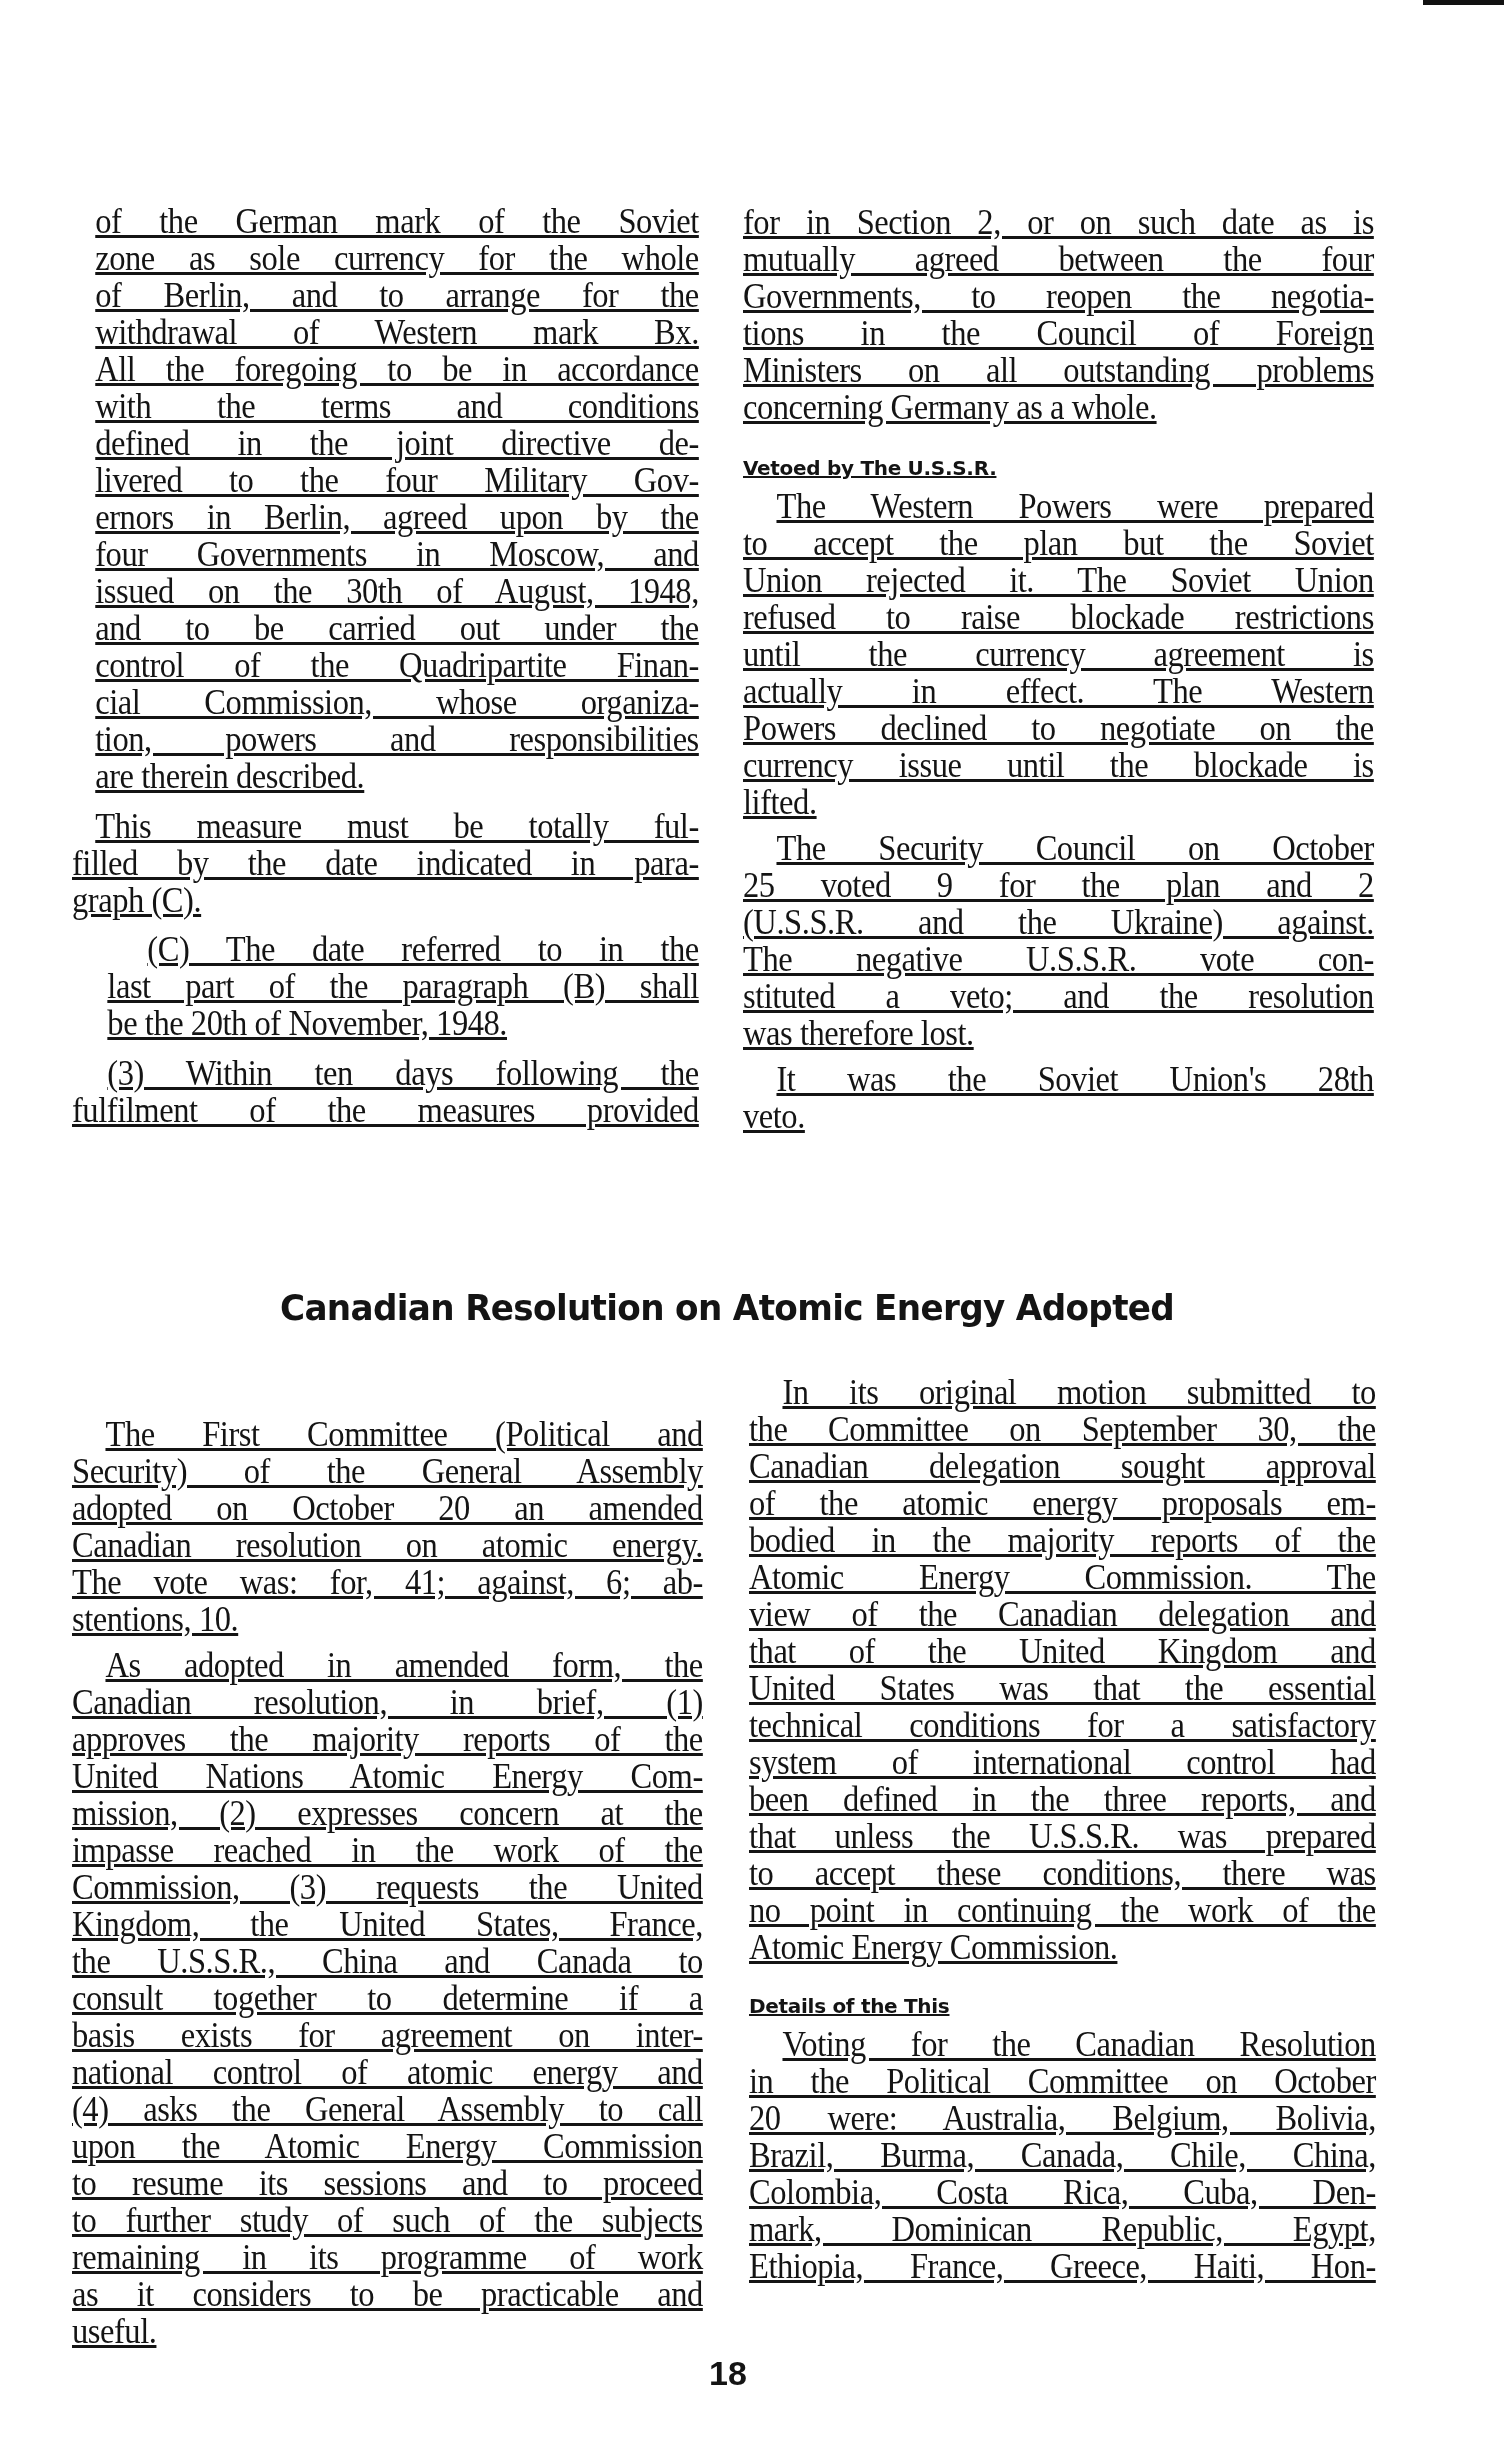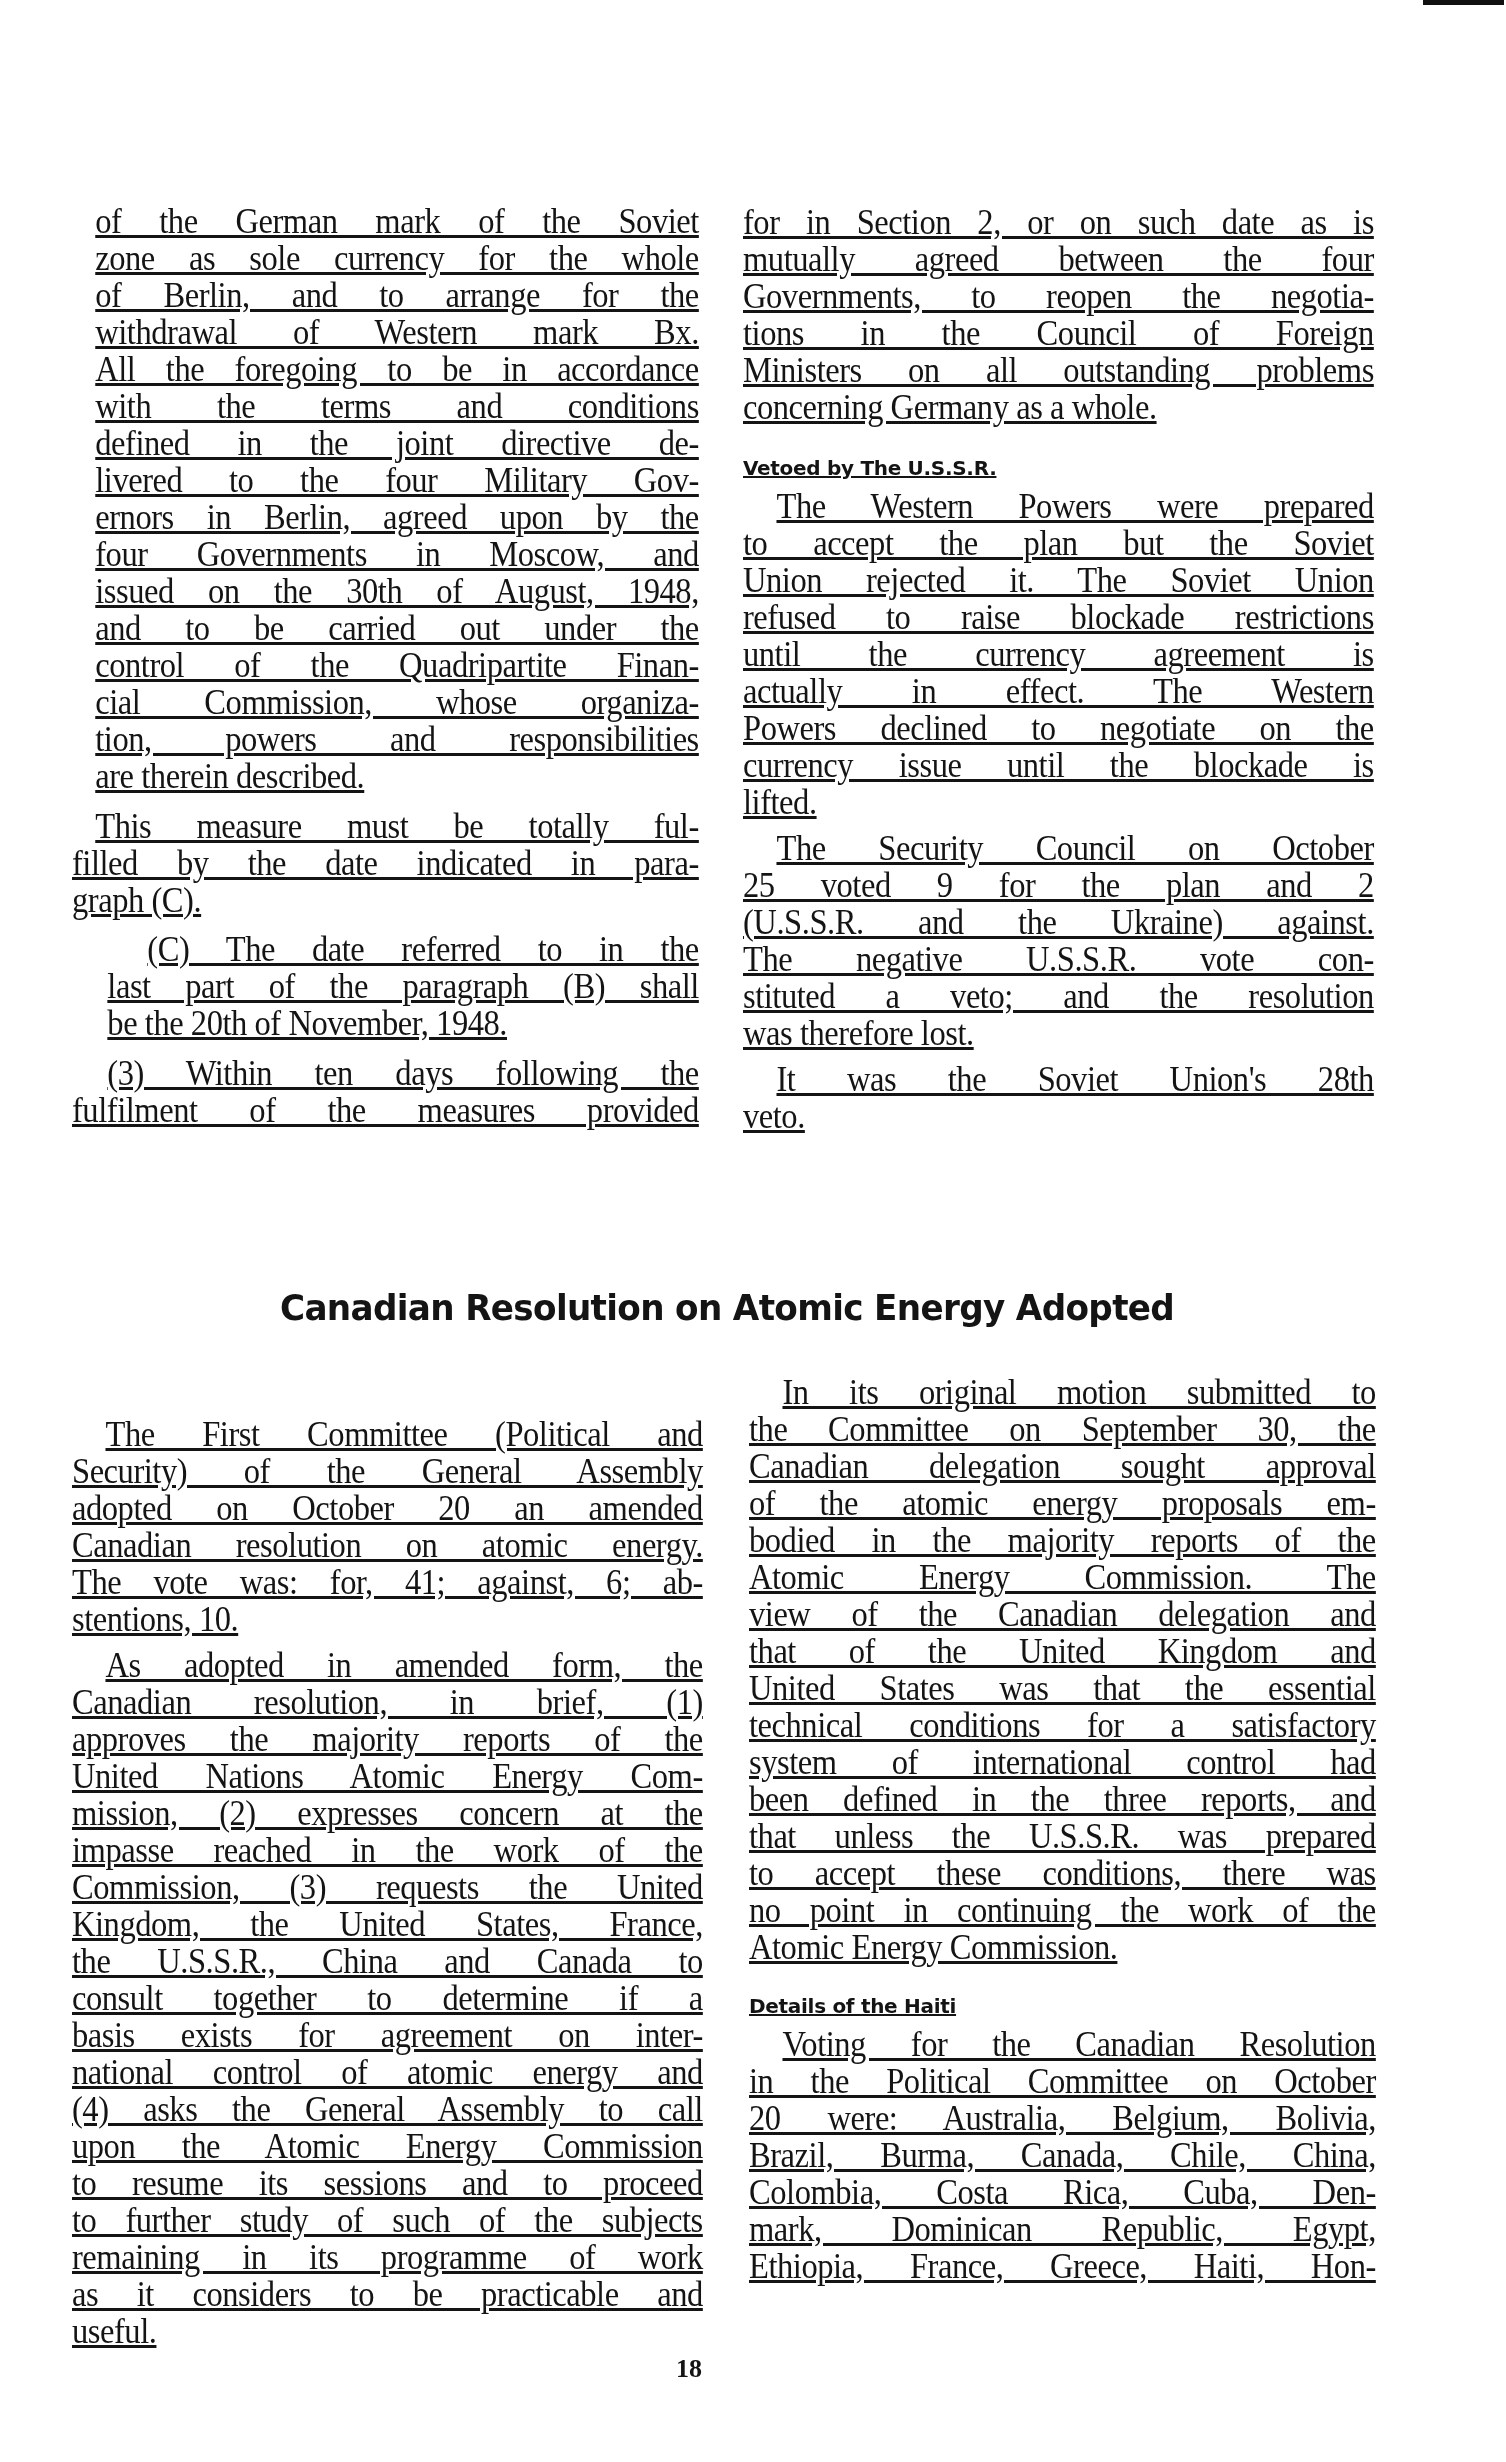--- a/index.html
+++ b/index.html
@@ -5,21 +5,21 @@
   html, body { margin: 0; padding: 0; background: #ffffff; }
   body { width: 1507px; height: 2462px; position: relative; overflow: hidden; color: #141414; }
   .top-bar { position: absolute; left: 1423px; top: 0; width: 81px; height: 4.5px; background: #111; }
   .col { position: absolute; font-family: "Liberation Serif", "DejaVu Serif", serif; font-size: 35px; text-decoration: underline; }
   .line { display: block; height: 37px; line-height: 37px; white-space: nowrap; text-align: justify; text-align-last: justify; letter-spacing: -0.5px; transform: scaleX(0.93); transform-origin: left center; width: 107.5%; }
   .line.last { text-align-last: left; }
   .line.indent { padding-left: 36px; box-sizing: border-box; }
   .gap { display: block; height: 12.6px; }
   .subhead { display: block; font-family: "DejaVu Sans", "Liberation Sans", sans-serif; font-weight: bold; font-size: 20px; height: 40px; line-height: 40px; letter-spacing: -0.3px; }
   .heading { position: absolute; left: 280px; top: 1287px; font-family: "DejaVu Sans", "Liberation Sans", sans-serif; font-weight: bold; font-size: 36px; letter-spacing: -0.7px; white-space: nowrap; transform: scaleX(0.95); transform-origin: left center; }
-  .page-num { position: absolute; left: 676px; top: 2354px; font-family: Liberation Serif, serif; font-size: 26px; font-weight: bold; }
+  .page-num { position: absolute; left: 709px; top: 2354px; font-family: Liberation Sans, sans-serif; font-size: 34px; font-weight: bold; }
   #col-ul { left: 72px; top: 203px; width: 627px; }
   #col-ur { left: 743px; top: 204px; width: 631px; }
   #col-ll { left: 72px; top: 1374px; width: 631px; margin-top: 42px; }
   #col-lr { left: 749px; top: 1374px; width: 627px; }
   .blockq .line { padding-left: 25px; box-sizing: border-box; }
   .blockq .line.indent { padding-left: 81px; }
 </style>
 </head>
 <body>
 
@@ -149,21 +149,21 @@
     <span class="line">United States was that the essential</span>
     <span class="line">technical conditions for a satisfactory</span>
     <span class="line">system of international control had</span>
     <span class="line">been defined in the three reports, and</span>
     <span class="line">that unless the U.S.S.R. was prepared</span>
     <span class="line">to accept these conditions, there was</span>
     <span class="line">no point in continuing the work of the</span>
     <span class="line last">Atomic Energy Commission.</span>
   </div>
   <span class="gap" style="height:20px"></span>
-  <span class="subhead">Details of the Haiti</span>
+  <span class="subhead">Details of the This</span>
   <div>
     <span class="line indent">Voting for the Canadian Resolution</span>
     <span class="line">in the Political Committee on October</span>
     <span class="line">20 were: Australia, Belgium, Bolivia,</span>
     <span class="line">Brazil, Burma, Canada, Chile, China,</span>
     <span class="line">Colombia, Costa Rica, Cuba, Den-</span>
     <span class="line">mark, Dominican Republic, Egypt,</span>
     <span class="line">Ethiopia, France, Greece, Haiti, Hon-</span>
   </div>
 </div>

